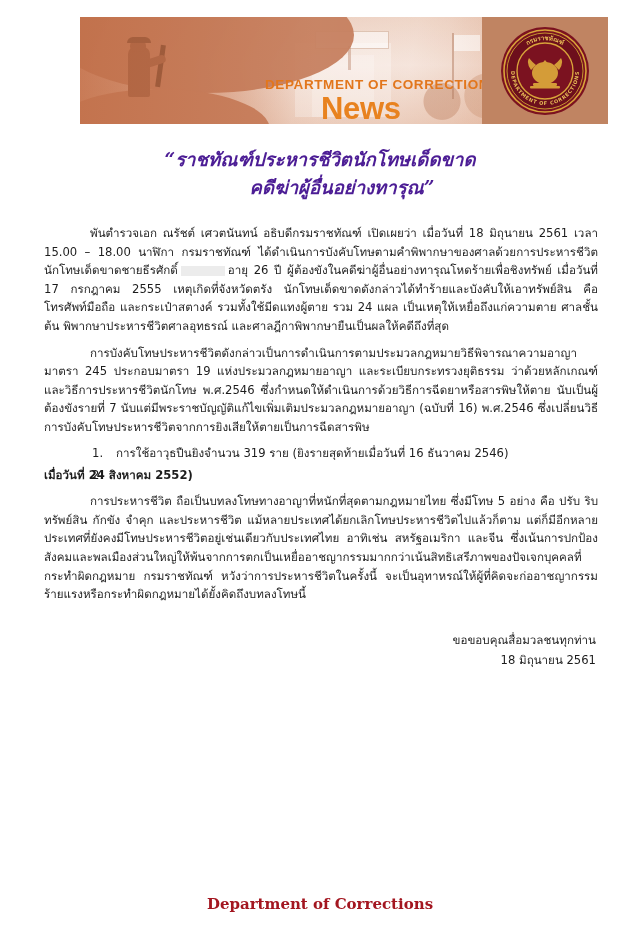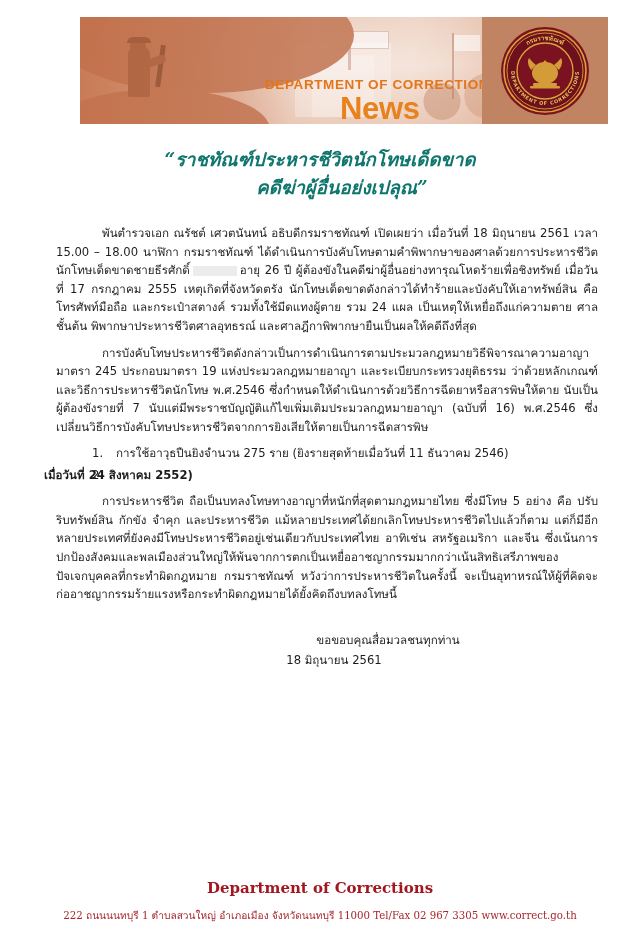--- a/index.html
+++ b/index.html
@@ -127,21 +127,21 @@
     left: 185px;
     top: 60px;
     font-family: "Liberation Sans", sans-serif;
     font-weight: bold;
     font-size: 13.5px;
     letter-spacing: 0.6px;
     color: #e2761c;
   }
   .banner-news {
     position: absolute;
-    left: 260px;
+    left: 241px;
     top: 74px;
     font-family: "Liberation Sans", sans-serif;
     font-weight: bold;
     font-size: 31px;
     letter-spacing: -0.3px;
     color: #e8821f;
   }
 
   
   .seal-box {
@@ -165,21 +165,21 @@
   
   .doc {
     position: absolute;
     left: 0;
     top: 124px;
     width: 640px;
   }
 
   .headline {
     text-align: center;
-    color: #0f766e;
+    color: #4c1d95;
     font-family: "DejaVu Serif", "Liberation Serif", serif;
     font-style: italic;
     font-weight: bold;
     font-size: 18.5px;
     line-height: 1.52;
     margin: 22px 62px 0 62px;
   }
   .headline .l2 {
     display: block;
     padding-left: 44px;
@@ -187,21 +187,21 @@
 
   .content {
     margin: 22px 42px 0 44px;
     font-size: 11.6px;
     line-height: 1.60;
     color: #1c1c1c;
     text-align: justify;
     text-justify: inter-word;
   }
   .para {
-    margin: 0 0 8px 12px;
+    margin: 0 0 8px 0;
     text-indent: 46px;
   }
 
   .redacted {
     display: inline-block;
     width: 44px;
     height: 10px;
     background: #ececec;
     vertical-align: middle;
     margin: 0 3px;
@@ -223,21 +223,21 @@
     top: 0;
   }
   ol.items li .sub {
     display: block;
     margin-left: -72px;
     font-weight: bold;
   }
 
   .closing {
     margin: 26px 44px 0 0;
-    text-align: center;
+    text-align: right;
     font-size: 11.6px;
     line-height: 1.75;
     color: #1c1c1c;
   }
   .closing .line1 { display: block; padding-left: 180px; }
   .closing .line2 { display: block; padding-left: 72px; }
 
   
   .footer {
     position: absolute;
@@ -319,48 +319,47 @@
           </text>
         </svg>
       </div>
     </div>
   </div>
 
   <div class="doc">
 
     <div class="headline">
       <span>“ราชทัณฑ์ประหารชีวิตนักโทษเด็ดขาด</span>
-      <span class="l2">คดีฆ่าผู้อื่นอย่งเปลุณ”</span>
+      <span class="l2">คดีฆ่าผู้อื่นอย่างทารุณ”</span>
     </div>
 
     <div class="content">
 
       <p class="para"><span>พันตำรวจเอก ณรัชต์  เศวตนันทน์ อธิบดีกรมราชทัณฑ์ เปิดเผยว่า เมื่อวันที่ 18 มิถุนายน 2561 เวลา 15.00 – 18.00 นาฬิกา  กรมราชทัณฑ์ ได้ดำเนินการบังคับโทษตามคำพิพากษาของศาลด้วยการประหารชีวิตนักโทษเด็ดขาดชายธีรศักดิ์</span><span class="redacted"></span><span>อายุ  26 ปี ผู้ต้องขังในคดีฆ่าผู้อื่นอย่างทารุณโหดร้ายเพื่อชิงทรัพย์ เมื่อวันที่ 17 กรกฎาคม 2555 เหตุเกิดที่จังหวัดตรัง นักโทษเด็ดขาดดังกล่าวได้ทำร้ายและบังคับให้เอาทรัพย์สิน คือ โทรศัพท์มือถือ และกระเป๋าสตางค์ รวมทั้งใช้มีดแทงผู้ตาย รวม 24 แผล เป็นเหตุให้เหยื่อถึงแก่ความตาย ศาลชั้นต้น พิพากษาประหารชีวิตศาลอุทธรณ์ และศาลฎีกาพิพากษายืนเป็นผลให้คดีถึงที่สุด</span></p>
 
       <p class="para">การบังคับโทษประหารชีวิตดังกล่าวเป็นการดำเนินการตามประมวลกฎหมายวิธีพิจารณาความอาญา มาตรา 245 ประกอบมาตรา 19 แห่งประมวลกฎหมายอาญา และระเบียบกระทรวงยุติธรรม ว่าด้วยหลักเกณฑ์และวิธีการประหารชีวิตนักโทษ พ.ศ.2546 ซึ่งกำหนดให้ดำเนินการด้วยวิธีการฉีดยาหรือสารพิษให้ตาย นับเป็นผู้ต้องขังรายที่ 7 นับแต่มีพระราชบัญญัติแก้ไขเพิ่มเติมประมวลกฎหมายอาญา (ฉบับที่ 16) พ.ศ.2546 ซึ่งเปลี่ยนวิธีการบังคับโทษประหารชีวิตจากการยิงเสียให้ตายเป็นการฉีดสารพิษ</p>
 
 
       <ol class="items">
         <li>
           <span class="num">1.</span>
-          <span>การใช้อาวุธปืนยิงจำนวน 275 ราย (ยิงรายสุดท้ายเมื่อวันที่ 11 ธันวาคม 2546)</span>
+          <span>การใช้อาวุธปืนยิงจำนวน 319 ราย (ยิงรายสุดท้ายเมื่อวันที่ 16 ธันวาคม 2546)</span>
         </li>
         <li>
           <span class="num">2.</span>
           <span class="sub">เมื่อวันที่ 24 สิงหาคม 2552)</span>
         </li>
       </ol>
 
       <p class="para">การประหารชีวิต ถือเป็นบทลงโทษทางอาญาที่หนักที่สุดตามกฎหมายไทย ซึ่งมีโทษ 5 อย่าง คือ ปรับ ริบทรัพย์สิน กักขัง จำคุก และประหารชีวิต แม้หลายประเทศได้ยกเลิกโทษประหารชีวิตไปแล้วก็ตาม แต่ก็มีอีกหลายประเทศที่ยังคงมีโทษประหารชีวิตอยู่เช่นเดียวกับประเทศไทย อาทิเช่น สหรัฐอเมริกา และจีน ซึ่งเน้นการปกป้องสังคมและพลเมืองส่วนใหญ่ให้พ้นจากการตกเป็นเหยื่ออาชญากรรมมากกว่าเน้นสิทธิเสรีภาพของปัจเจกบุคคลที่กระทำผิดกฎหมาย กรมราชทัณฑ์ หวังว่าการประหารชีวิตในครั้งนี้ จะเป็นอุทาหรณ์ให้ผู้ที่คิดจะก่ออาชญากรรมร้ายแรงหรือกระทำผิดกฎหมายได้ยั้งคิดถึงบทลงโทษนี้</p>
     </div>
 
     <div class="closing">
       <span class="line1">ขอขอบคุณสื่อมวลชนทุกท่าน</span>
       <span class="line2">18  มิถุนายน 2561</span>
     </div>
   </div>
 
   <div class="footer">
     <div class="footer-org">Department of Corrections</div>
-    <div class="footer-addr">222 ถนนนนทบุรี 1 ตำบลสวนใหญ่ อำเภอเมือง จังหวัดนนทบุรี 11000 Tel/Fax 02 967 3305 www.correct.go.th</div>
   </div>
 
 </div>
 
 </body></html>

